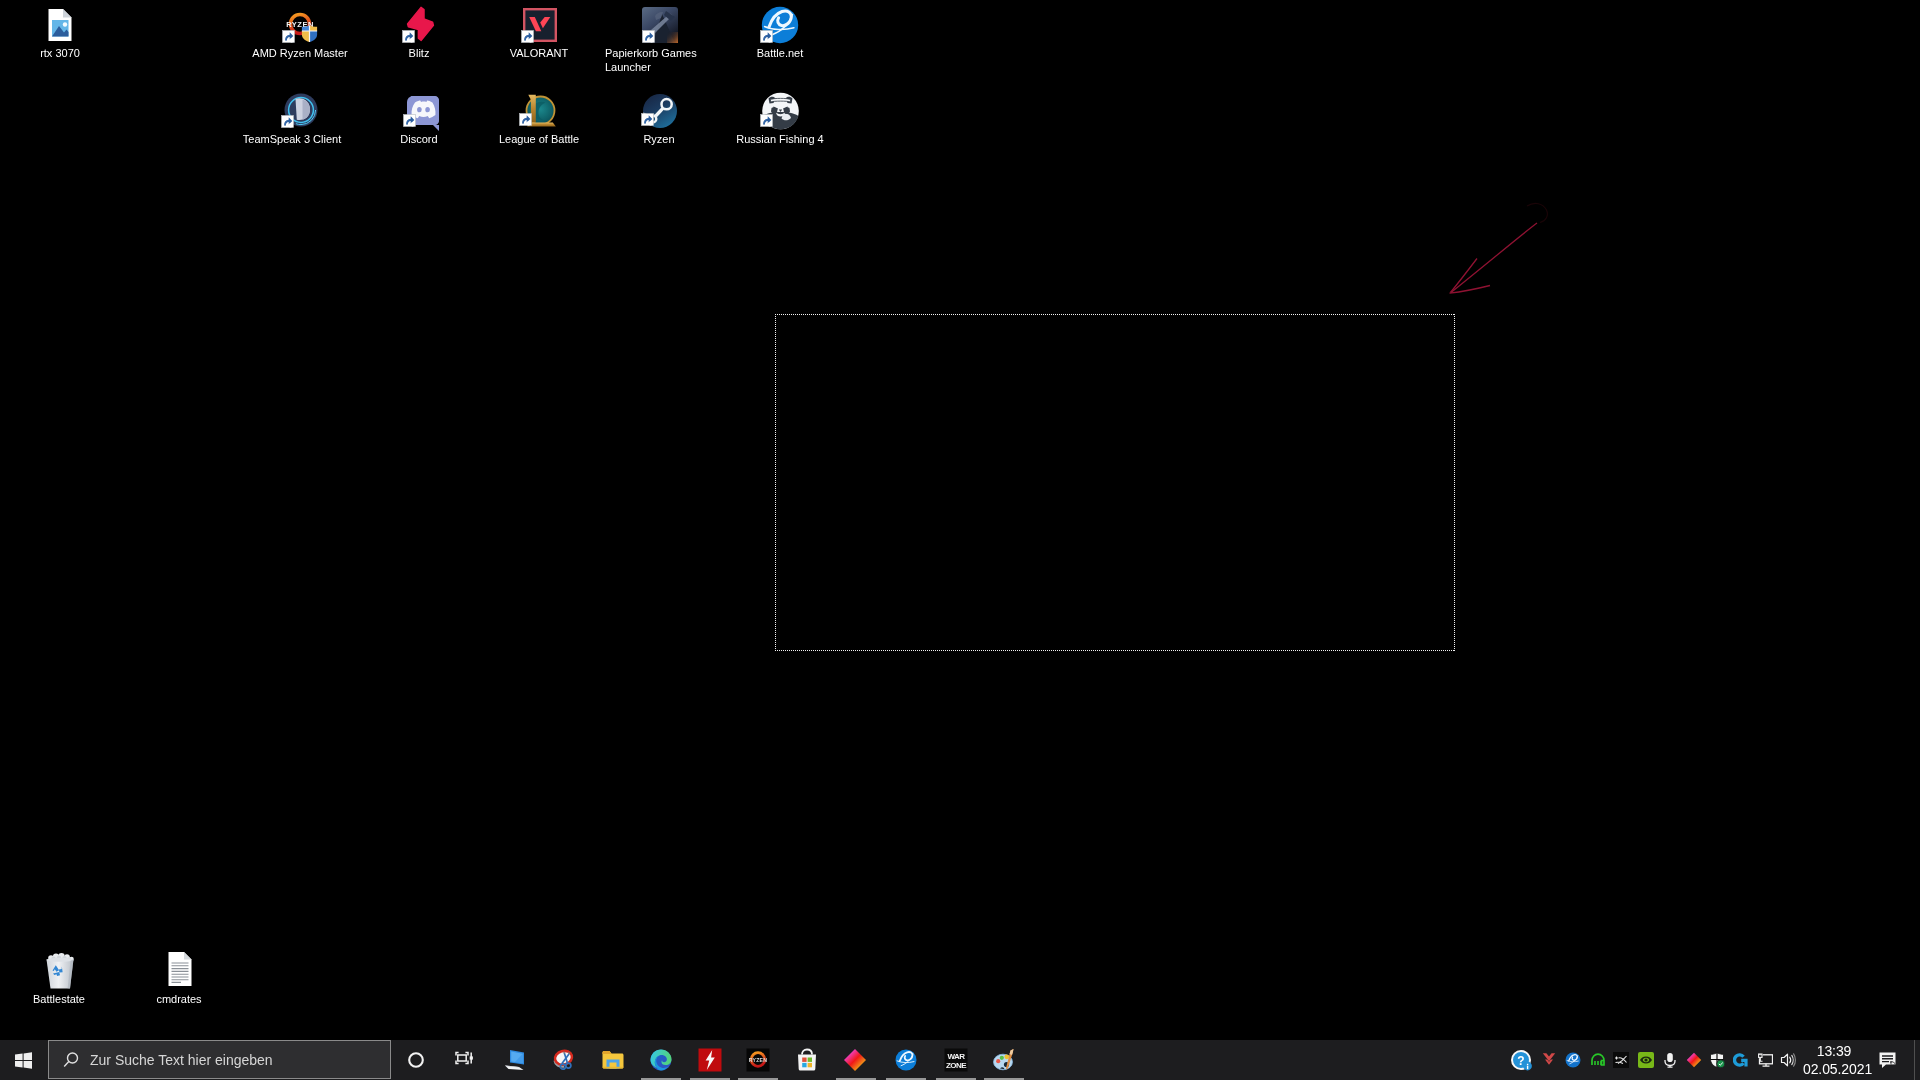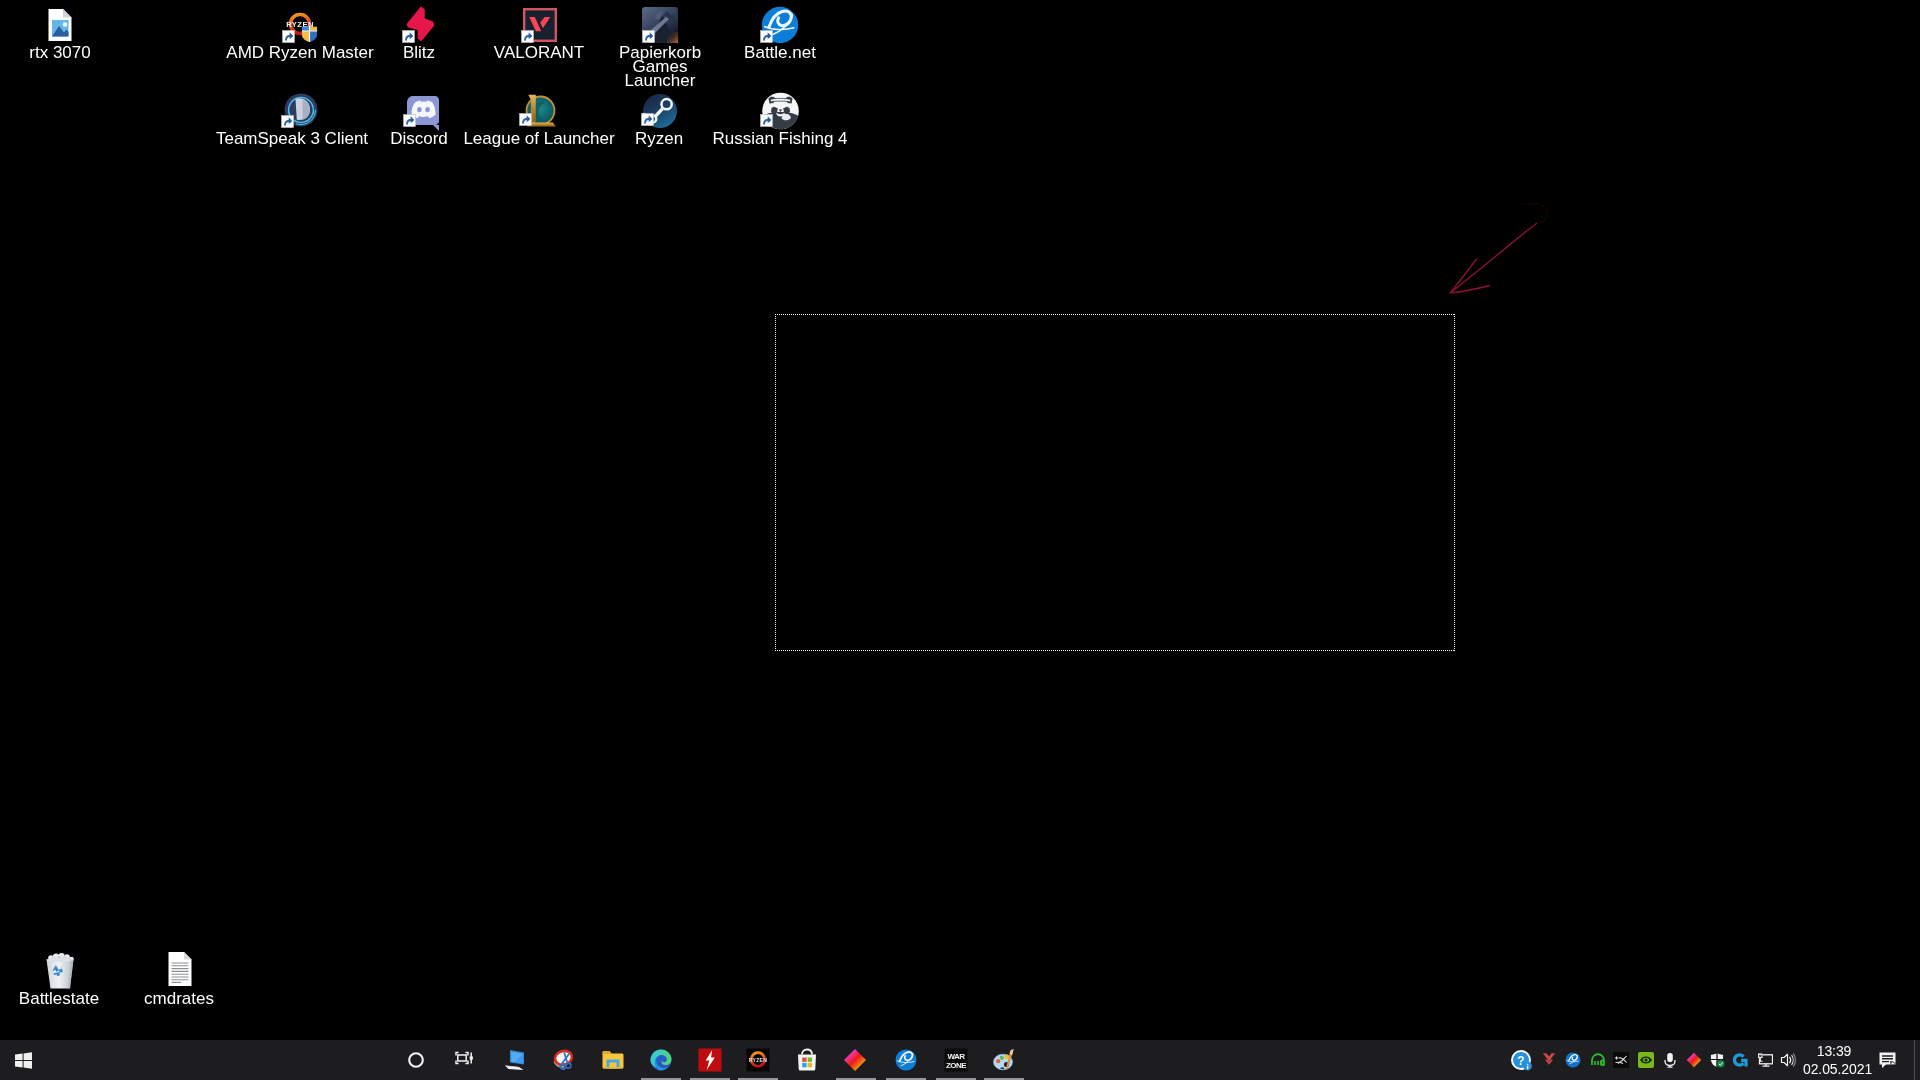--- a/index.html
+++ b/index.html
@@ -1,19 +1,19 @@
 <!DOCTYPE html>
 <html><head>
 <meta charset="utf-8">
 <style>
   html,body{margin:0;padding:0;background:#000;width:1920px;height:1080px;overflow:hidden;}
   *{box-sizing:border-box;}
   body{font-family:"Liberation Sans", sans-serif;}
   .abs{position:absolute;}
-  .lbl{position:absolute;color:#fff;font-size:17px;line-height:14px;text-align:center;
+  .lbl{position:absolute;color:#fff;font-size:11px;line-height:14px;
        text-shadow:1px 1px 2px #000, 0 0 2px #000;white-space:nowrap;transform:translateX(-50%);}
   .lbl2{white-space:normal;width:110px;}
 
   #taskbar{position:absolute;left:0;top:1040px;width:1920px;height:40px;background:#1d1d1f;}
   #searchbox{position:absolute;left:48px;top:0px;width:343px;height:39px;background:#2e2e30;border:1px solid #8a8a8a;}
   #searchtext{position:absolute;left:41px;top:11px;font-size:14px;color:#d6d6d6;}
   .tb-ic{position:absolute;top:8px;width:24px;height:24px;}
   .tray-ic{position:absolute;top:12px;width:16px;height:16px;}
   .underline{position:absolute;top:38px;height:2px;width:40px;background:#989898;}
   #clock{position:absolute;left:1803px;top:2px;width:62px;color:#fff;font-size:14px;letter-spacing:-0.1px;text-align:center;line-height:18px;}
@@ -146,21 +146,21 @@
           <stop offset="1" stop-color="#0a474f"></stop>
       </radialGradient>
     </defs>
     <circle cx="21.5" cy="19.5" r="14" fill="url(#lolteal)" stroke="#c19336" stroke-width="1.8"></circle>
     <path d="M14 15.5 C16 11.5 22 9.5 26.5 11.5 C23 13 20 16 19.5 20.5 C19 24.5 21 27.5 24 29 C18 29.5 13.5 25.5 13.5 20.5 Z" fill="#0c5d64" opacity="0.85"></path>
     <path d="M9.3 3.8 L16.8 3.8 L16.8 31.5 L11.9 31.5 L11.9 8.8 Z" fill="url(#lolgold)"></path>
     <path d="M11.9 31.5 L33.8 31.5 L36.8 35.5 L11.9 35.5 Z" fill="url(#lolgold)"></path>
     <path d="M11.9 31.5 L11.9 35.5 L8.2 35.5 L9.3 31.5 Z" fill="url(#lolgold)"></path>
     <use href="#badge" x="0" y="22"></use>
   </svg>
-  <div class="lbl" style="left:539px;top:132px">League of Launcher</div>
+  <div class="lbl" style="left:539px;top:132px">League of Battle</div>
 
   <svg class="abs" style="left:640px;top:91px" width="40" height="40" viewBox="0 0 40 40">
     <defs>
       <linearGradient id="steambg" x1="0" y1="0" x2="0.6" y2="1">
         <stop offset="0" stop-color="#17233f"></stop>
           <stop offset="0.5" stop-color="#1b3a5e"></stop>
           <stop offset="1" stop-color="#1e6a96"></stop>
       </linearGradient>
     </defs>
     <circle cx="20" cy="20" r="17" fill="url(#steambg)"></circle>
@@ -246,20 +246,27 @@
   </g>
   <path d="M87 11 C95 6 103 8.5 106.5 15 C109 20.5 106 26 100 27.5" fill="none" stroke="#230509" stroke-width="1.1" opacity="0.75"></path>
 </svg>
 
 <div id="taskbar">
 
   <svg class="abs" style="left:15px;top:12px" width="17" height="17" viewBox="0 0 17 17">
     <path d="M0 2.6 L7.6 1.5 V8 H0 Z M8.6 1.4 L17 0.2 V8 H8.6 Z M0 9 H7.6 V15.5 L0 14.4 Z M8.6 9 H17 V16.8 L8.6 15.6 Z" fill="#efefef"></path>
   </svg>
 
+  <div id="searchbox">
+    <svg class="abs" style="left:12px;top:9px" width="20" height="20" viewBox="0 0 20 20">
+      <circle cx="11.5" cy="8" r="5" fill="none" stroke="#e0e0e0" stroke-width="1.4"></circle>
+      <path d="M7.8 11.6 L3.2 16.4" stroke="#e0e0e0" stroke-width="1.4"></path>
+    </svg>
+    <div id="searchtext">Zur Suche Text hier eingeben</div>
+  </div>
 
   <svg class="abs" style="left:407px;top:11px" width="18" height="18" viewBox="0 0 18 18">
     <circle cx="9" cy="9" r="6.8" fill="none" stroke="#f2f2f2" stroke-width="2.1"></circle>
   </svg>
 
   <svg class="abs" style="left:455px;top:11px" width="18" height="18" viewBox="0 0 18 18">
     <g stroke="#f2f2f2" fill="none" stroke-width="1.5">
       <path d="M1 4.6 L1 1.6 L3.6 1.6 M10.4 1.6 L13 1.6 L13 4.6"></path>
       <path d="M1 9.4 L1 12.4 L3.6 12.4 M10.4 12.4 L13 12.4 L13 9.4"></path>
       <rect x="2.8" y="4" width="8.4" height="6"></rect>

